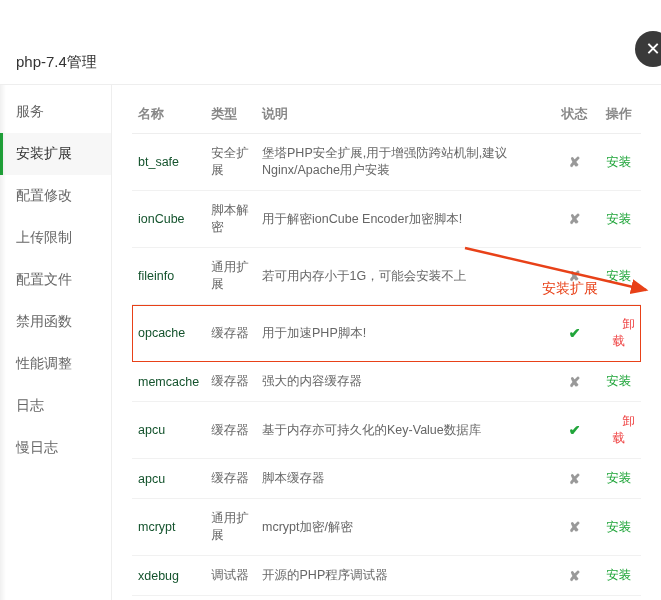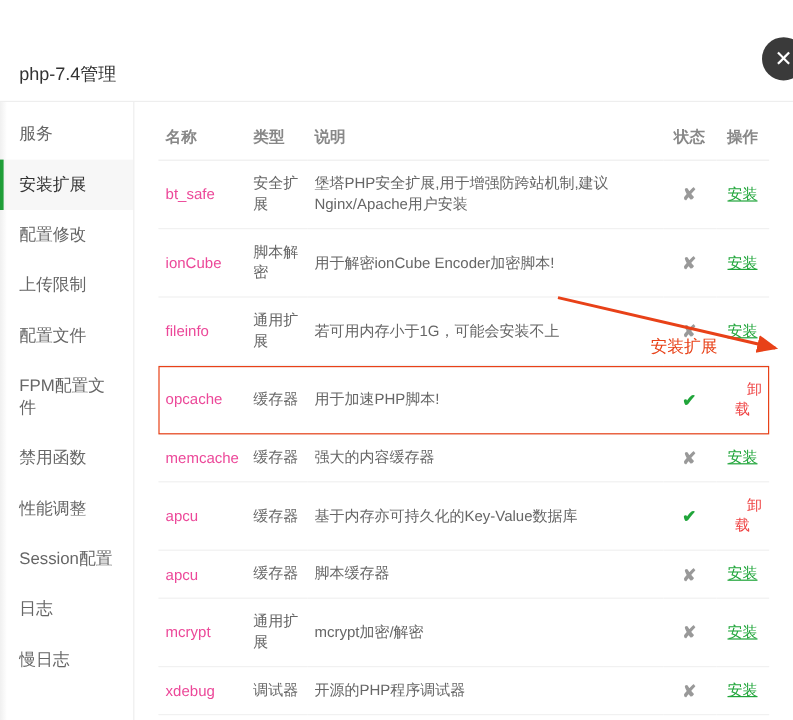--- a/index.html
+++ b/index.html
@@ -9,27 +9,27 @@
 .close-btn { position: absolute; right: 0; top: 0; width: 36px; height: 36px; border-radius: 50%; background: #3a3a3a; color: #fff; display: flex; align-items: center; justify-content: center; cursor: pointer; font-size: 18px; transform: translate(10px, -10px); }
 .body { display: flex; height: calc(100% - 44px); }
 .sidebar { width: 112px; border-right: 1px solid #eee; overflow-y: auto; padding-top: 6px; }
 .sidebar-item { padding: 12px 16px; color: #666; cursor: pointer; font-size: 14px; }
 .sidebar-item.active { border-left: 3px solid #20a53a; padding-left: 13px; color: #333; background: #f7f7f7; }
 .content { flex: 1; padding: 10px 20px 10px 20px; overflow-y: auto; position: relative; }
 .table { width: 100%; border-collapse: collapse; }
 .table th { text-align: left; padding: 10px 6px; font-weight: bold; color: #888; border-bottom: 1px solid #eee; font-size: 13px; }
 .table th.status-col, .table th.op-col { text-align: center; width: 44px; }
 .table td { padding: 11px 6px; border-bottom: 1px solid #f1f1f1; color: #666; font-size: 12.5px; vertical-align: middle; }
-.table td.name { color: #ec4899; }
+.table td.name { color: #14532d; }
 .table td.status { text-align: center; font-weight: bold; font-size: 14px; }
 .table td.status.installed { color: #20a53a; }
 .table td.status.not { color: #999; }
 .table td.op { text-align: center; }
 .table td.op a { text-decoration: none; cursor: pointer; font-size: 12.5px; }
-.table td.op a.install { color: #20a53a; text-decoration: underline; }
+.table td.op a.install { color: #20a53a; }
 .table td.op a.uninstall { color: #ef4444; margin-left: 20px; }
 .table tr.highlight { outline: 1.5px solid #e84118; outline-offset: -1px; }
 .annot { position: absolute; color: #e84118; font-size: 14px; left: 430px; top: 195px; font-weight: 500; pointer-events: none; }
 .arrow-svg { position: absolute; left: 348px; top: 155px; pointer-events: none; }
 .shadow-left { position: absolute; left: 0; top: 44px; bottom: 0; width: 6px; background: linear-gradient(to right, rgba(0,0,0,0.06), transparent); pointer-events: none; }
 </style>
 </head>
 <body>
 
 <div class="modal">
@@ -37,24 +37,22 @@
     <span>php-7.4管理</span>
     <div class="close-btn">✕</div>
   </div>
   <div class="body">
     <div class="sidebar" id="sidebar">
         <div class="sidebar-item">服务</div>
         <div class="sidebar-item active">安装扩展</div>
         <div class="sidebar-item">配置修改</div>
         <div class="sidebar-item">上传限制</div>
         <div class="sidebar-item">配置文件</div>
-        <div class="sidebar-item">FPM配置文件</div>
         <div class="sidebar-item">禁用函数</div>
         <div class="sidebar-item">性能调整</div>
-        <div class="sidebar-item">Session配置</div>
         <div class="sidebar-item">日志</div>
         <div class="sidebar-item">慢日志</div>
       </div>
     <div class="content">
       <table class="table">
         <thead>
           <tr>
             <th>名称</th>
             <th>类型</th>
             <th>说明</th>

